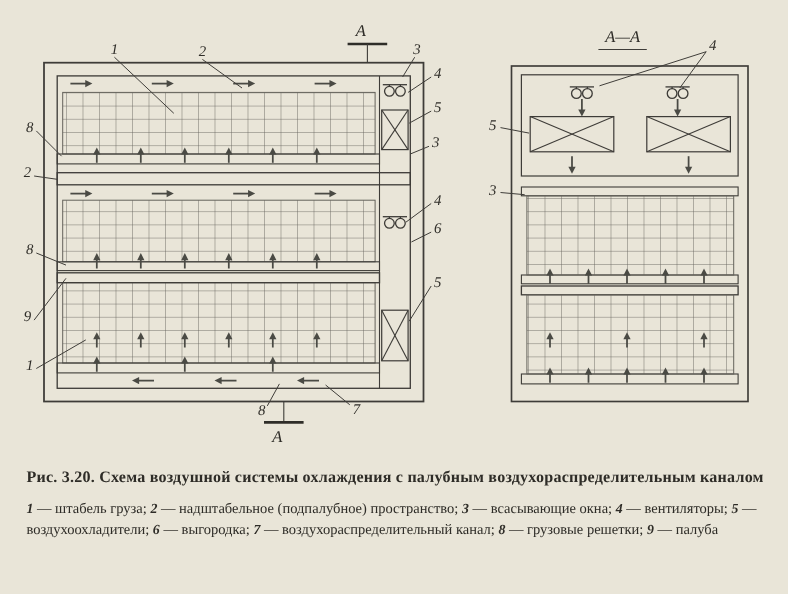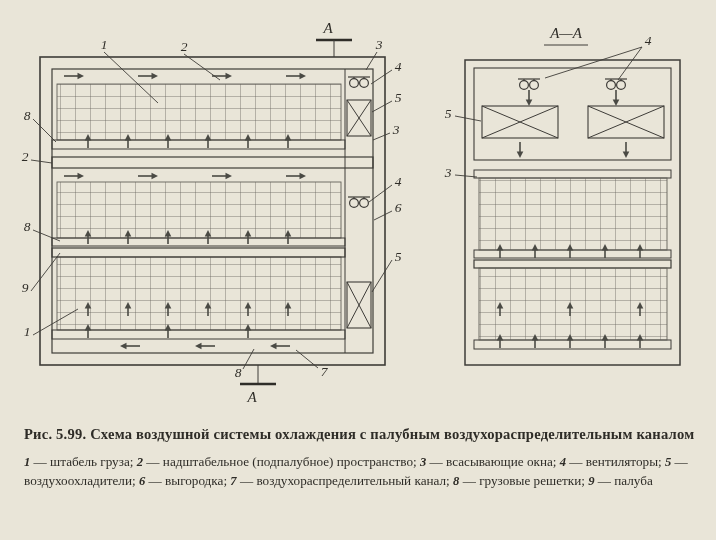--- a/index.html
+++ b/index.html
@@ -264,17 +264,17 @@
 
     <g text-anchor="middle">
       <text class="lbl" x="648" y="45">4</text>
       <text class="lbl" x="448" y="118">5</text>
       <text class="lbl" x="448" y="177">3</text>
     </g>
   </g>
 </svg>
 
 <div class="caption">
-  <p class="cap-title">Рис. 5.99. Схема воздушной системы охлаждения с палубным воздухораспределительным каналом</p>
+  <p class="cap-title">Рис. 3.20. Схема воздушной системы охлаждения с палубным воздухораспределительным каналом</p>
   <p class="cap-legend"><span><i>1</i><span> — штабель груза; </span></span><span><i>2</i><span> — надштабельное (подпалубное) пространство; </span></span><span><i>3</i><span> — всасывающие окна; </span></span><span><i>4</i><span> — вентиляторы; </span></span><span><i>5</i><span> — воздухоохладители; </span></span><span><i>6</i><span> — выгородка; </span></span><span><i>7</i><span> — воздухораспределительный канал; </span></span><span><i>8</i><span> — грузовые решетки; </span></span><span><i>9</i><span> — палуба</span></span></p>
 </div>
 
 </div>
 
 </body></html>

